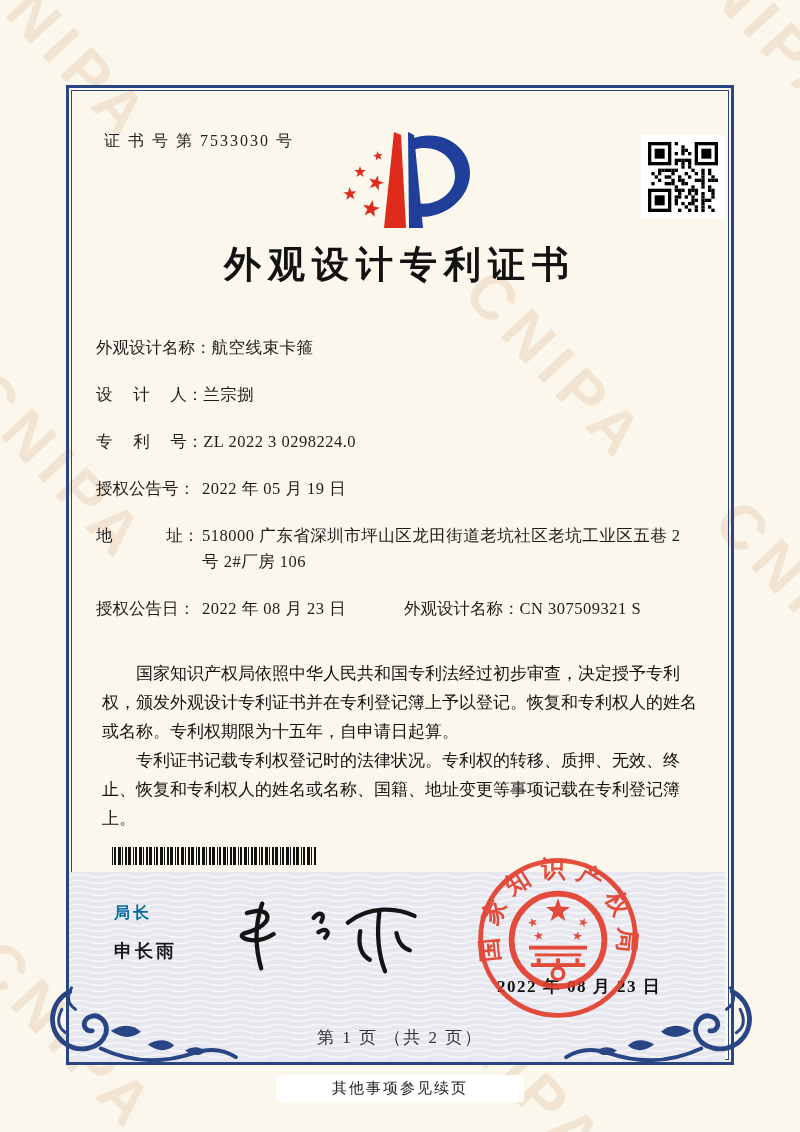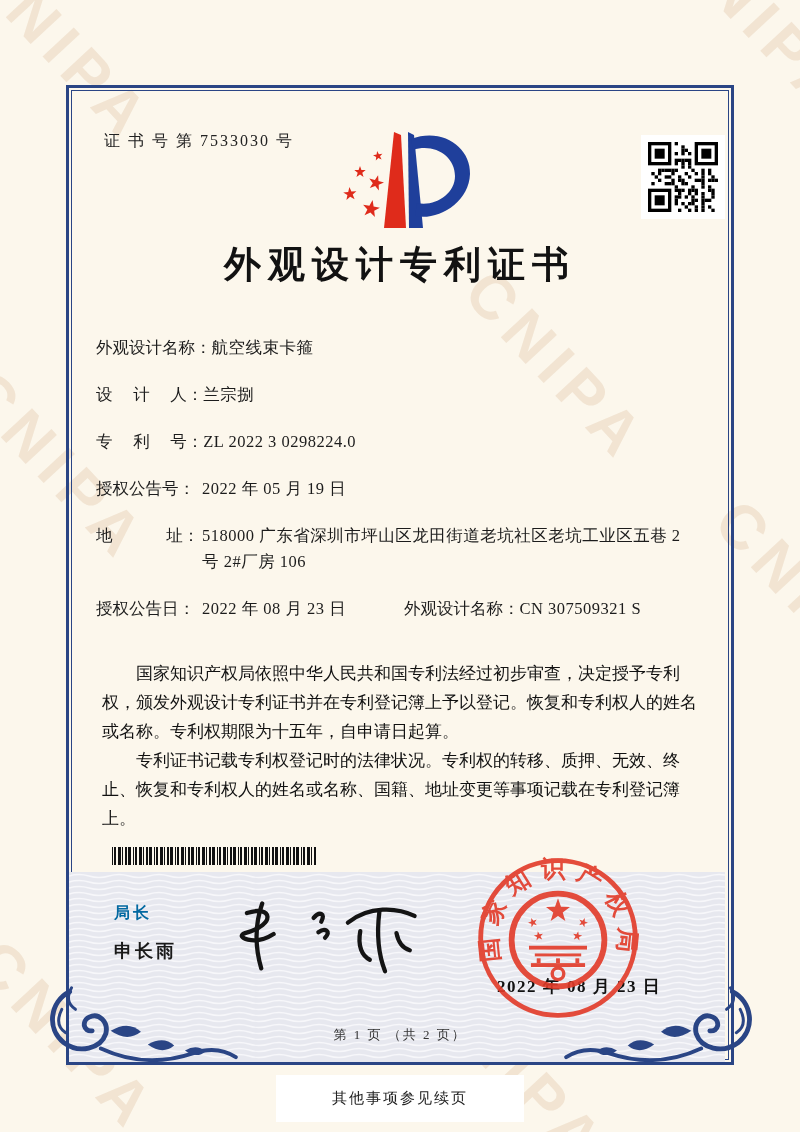--- a/index.html
+++ b/index.html
@@ -62,28 +62,28 @@
     font-weight:bold;font-size:18px;letter-spacing:3px;color:#1a1a1a;
   }
   .signature{position:absolute;left:226px;top:891px;z-index:6;}
   .seal-date{
     position:absolute;left:497px;top:975px;z-index:6;
     font-size:17px;font-weight:bold;letter-spacing:1.5px;color:#111;
   }
   .seal{position:absolute;left:471px;top:851px;z-index:7;opacity:0.9;}
   .page-num{
     position:absolute;left:0;top:1026px;width:800px;text-align:center;z-index:6;
-    font-size:13px;letter-spacing:2px;color:#333;
+    font-size:17px;letter-spacing:2px;color:#333;
   }
   .ornament{position:absolute;top:980px;z-index:8;}
   .ornament.left{left:40px;}
   .ornament.right{left:562px;transform:scaleX(-1);}
   .note-strip{
     position:absolute;left:50%;top:1075px;transform:translateX(-50%);
-    background:#ffffff;padding:14px 56px;z-index:5;
+    background:#ffffff;padding:4px 56px;z-index:5;
     font-size:15px;letter-spacing:2px;color:#222;white-space:nowrap;
   }
 </style>
 </head>
 <body>
 
 <div class="wm" style="left:-55px;top:10px">CNIPA</div>
 <div class="wm" style="left:645px;top:-15px">CNIPA</div>
 <div class="wm" style="left:-60px;top:430px">CNIPA</div>
 <div class="wm" style="left:440px;top:330px">CNIPA</div>

